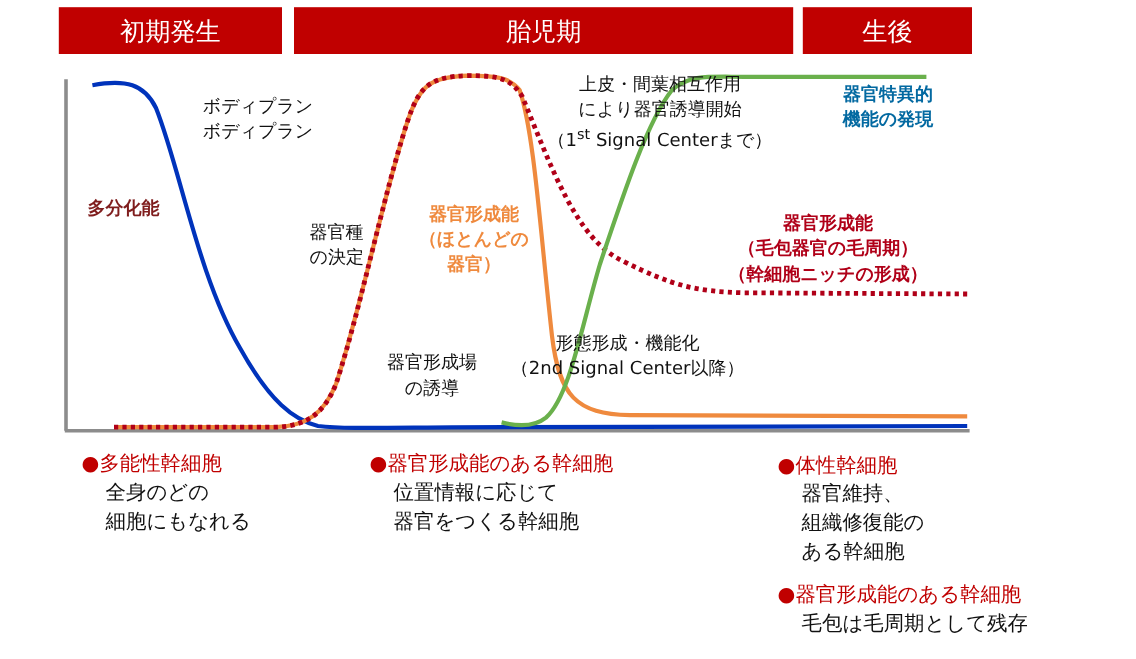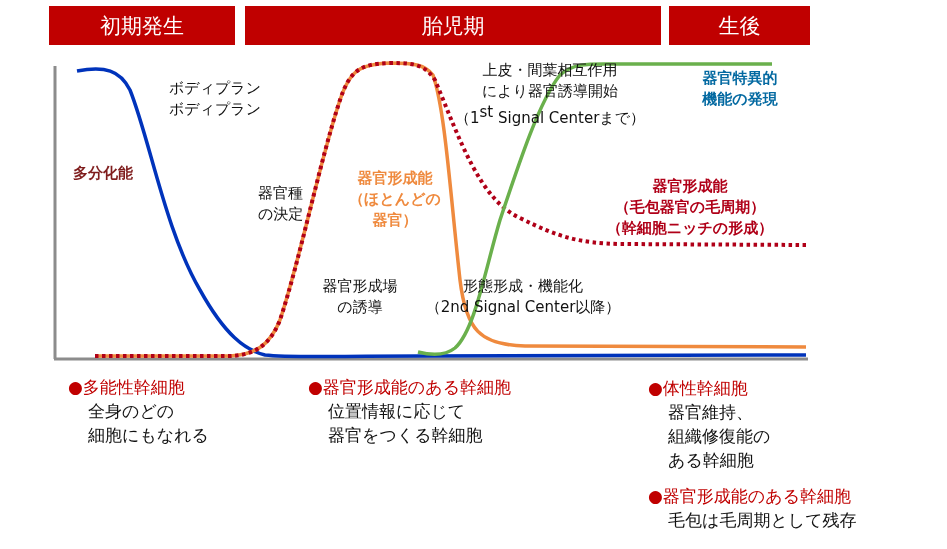--- a/index.html
+++ b/index.html
@@ -8,21 +8,21 @@
   .phase { position: absolute; top: 6px; height: 39px; background: #c00000;
            color: #fff; font-size: 21px; display: flex; align-items: center; justify-content: center; }
   .lbl { position: absolute; font-size: 15px; line-height: 21px; text-align: center; white-space: nowrap; }
   .lbl.bold { font-weight: bold; }
   .lbl.left { text-align: left; }
   svg.chart { position: absolute; left: 0; top: 0; }
   .legend { position: absolute; font-size: 17px; line-height: 24px; white-space: nowrap; }
   .legend .head { color: #c00000; }
   .legend .head .dot { color: #c00000; }
   .legend .body { padding-left: 20px; color: #111; }
-  sup { font-size: 15px; }
+  sup { font-size: 12px; }
 </style>
 </head>
 <body>
 
 <div class="phase" style="left:49px; width:186px;">
     <span>初期発生</span>
   </div>
 <div class="phase" style="left:245px; width:416px;">
     <span>胎児期</span>
   </div>
@@ -55,21 +55,21 @@
   <div>器官種</div>
   <div>の決定</div>
 </div>
 
 <div class="lbl bold" style="left:335px; top:168px; width:120px; color:#ef8a3e;">
   <div>器官形成能</div>
   <div>（ほとんどの</div>
   <div>器官）</div>
 </div>
 
-<div class="lbl" style="left:305px; top:276px; width:110px;">
+<div class="lbl" style="left:305px; top:292px; width:110px;">
   <div>器官形成場</div>
   <div>の誘導</div>
 </div>
 
 <div class="lbl" style="left:445px; top:60px; width:210px;">
   <div>上皮・間葉相互作用</div>
   <div>により器官誘導開始</div>
   <div><span>（1</span><sup>st</sup><span> Signal Centerまで）</span></div>
 </div>
 

